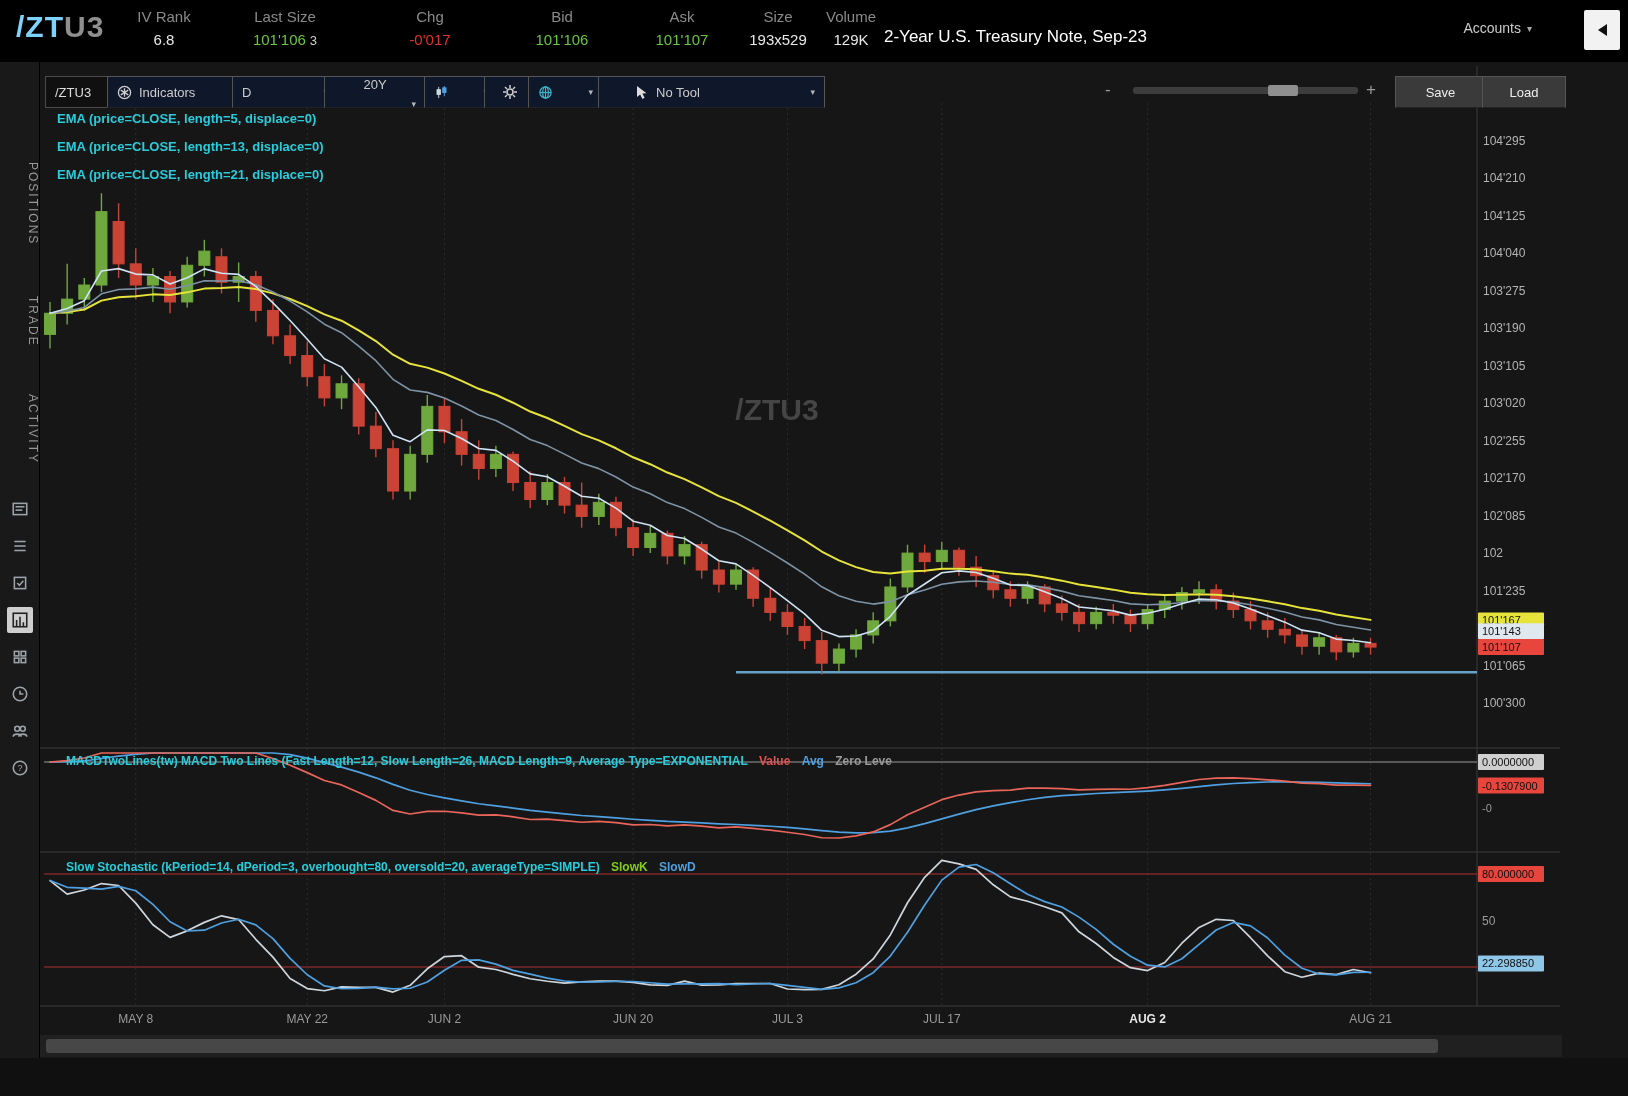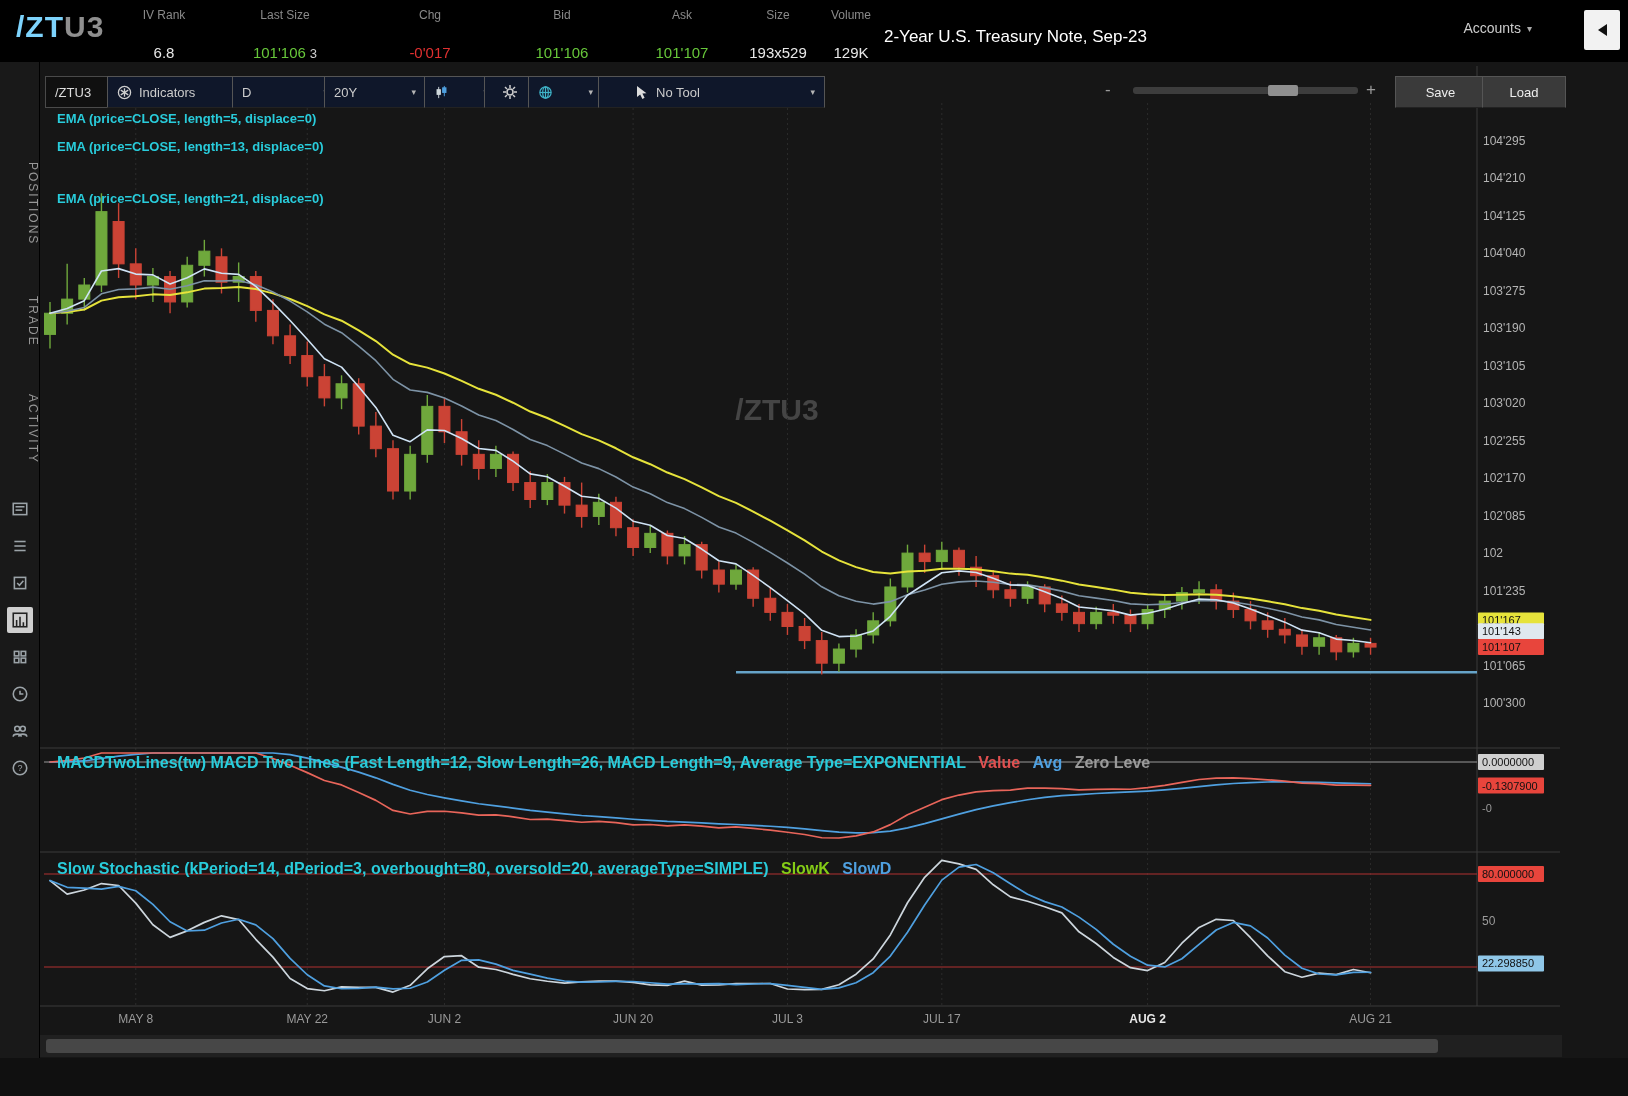--- a/index.html
+++ b/index.html
@@ -6,21 +6,21 @@
   body{width:1628px;height:1096px;position:relative;overflow:hidden;
        font-family:"Liberation Sans",sans-serif;-webkit-font-smoothing:antialiased;}
   .abs{position:absolute;box-sizing:border-box;}
 
   
   #header{left:0;top:0;width:1628px;height:62px;background:#000;color:#ddd;}
   #symbol{left:16px;top:10px;font-size:30px;letter-spacing:1px;}
   #symbol .pfx{color:#7dd3fc;font-weight:bold;}
   #symbol .sfx{color:#8f8f8f;font-weight:bold;}
   .stat{top:8px;text-align:center;}
-  .stat .lbl{font-size:12px;color:#8a8a8a;margin-bottom:22px;}
+  .stat .lbl{font-size:15px;color:#8a8a8a;margin-bottom:6px;}
   .stat .val{font-size:15px;color:#e8e8e8;}
   .val.green{color:#67c73a;} .val.red{color:#e03030;}
   .val .extra{color:#cfcfcf;font-size:13px;margin-left:4px;}
   #instrument-title{left:884px;top:27px;font-size:17px;color:#fff;}
   #accounts{right:96px;top:20px;font-size:14px;color:#ccc;display:flex;align-items:center;gap:6px;cursor:pointer;margin-left:24px;}
   #collapse-btn{right:8px;top:10px;width:36px;height:40px;background:#f2f2f2;border-radius:2px;
     display:flex;align-items:center;justify-content:center;cursor:pointer;}
   .tri-left{width:0;height:0;border-top:6px solid transparent;border-bottom:6px solid transparent;border-right:9px solid #111;}
   .chev{font-size:10px;color:#aaa;}
 
@@ -40,21 +40,21 @@
         color:#ccc;font-size:13px;display:flex;align-items:center;gap:7px;padding:0 9px;cursor:pointer;}
   #symbol-box{background:#101010;color:#ddd;border:1px solid #4a4a4a;}
   .dd-arrow{font-size:9px;color:#b5b5b5;margin-left:auto;}
   .plainzoom{position:absolute;top:80px;color:#9a9a9a;font-size:17px;cursor:pointer;}
   #zoom-track{position:absolute;top:87px;left:1133px;width:225px;height:7px;background:#3d3d3d;border-radius:3px;cursor:pointer;}
   #zoom-thumb{position:absolute;top:-2px;left:135px;width:30px;height:11px;background:#8f8f8f;border-radius:2px;}
   .pushbtn{justify-content:center;color:#eee;background:#3a3a3a;}
 
   
   .ema-label{position:absolute;left:57px;color:#29ccdb;font-size:13px;font-weight:bold;cursor:pointer;}
-  .panel-label{position:absolute;left:57px;font-size:16px;font-weight:bold;white-space:nowrap;cursor:pointer;}
+  .panel-label{position:absolute;left:66px;font-size:12px;font-weight:bold;white-space:nowrap;cursor:pointer;}
   .panel-label .t{color:#29ccdb;} .panel-label .red{color:#e05050;margin-left:8px;}
   .panel-label .blue{color:#4fa0e0;margin-left:8px;} .panel-label .gray{color:#9a9a9a;margin-left:8px;}
   .panel-label .k{color:#84cc16;margin-left:8px;}
 
   #chart-svg{position:absolute;left:40px;top:62px;}
 
   
   #hscroll{left:40px;top:1035px;width:1522px;height:22px;background:#202020;}
   #hscroll .thumb{position:absolute;left:6px;top:4px;width:1392px;height:14px;background:#474747;border-radius:3px;cursor:grab;}
   #bottom-strip{left:0;top:1058px;width:1628px;height:38px;background:#101010;}
@@ -403,21 +403,21 @@
       <line x1="8" y1="3.5" x2="8" y2="12.5"></line>
       <line x1="4" y1="5.5" x2="12" y2="10.5"></line>
       <line x1="12" y1="5.5" x2="4" y2="10.5"></line>
     </svg>
   <span>Indicators</span>
 </div>
 <div class="tbtn" style="left:232px;width:86px;">
   <span>D</span>
   <span class="dd-arrow">▾</span>
 </div>
-<div class="tbtn" style="left:324px;width:82px;">
+<div class="tbtn" style="left:324px;width:82px;flex-direction:column;">
   <span>20Y</span>
   <span class="dd-arrow">▾</span>
 </div>
 <div class="tbtn" style="left:424px;width:54px;">
   <svg width="15" height="15" viewBox="0 0 16 16">
       <g stroke="#cfd8dc" fill="#cfd8dc">
         <line x1="5" y1="2" x2="5" y2="14"></line>
         <rect x="3.2" y="5" width="3.6" height="5"></rect>
       </g>
       <g stroke="#4fa0e0" fill="#4fa0e0">
@@ -459,21 +459,21 @@
 <div class="plainzoom" style="left:1105px;">-</div>
 <div id="zoom-track">
   <div id="zoom-thumb"></div>
 </div>
 <div class="plainzoom" style="left:1366px;">+</div>
 <div class="tbtn pushbtn" style="left:1395px;width:71px;">Save</div>
 <div class="tbtn pushbtn" style="left:1482px;width:64px;">Load</div>
 
 <div class="ema-label" style="top:111px;">EMA (price=CLOSE, length=5, displace=0)</div>
 <div class="ema-label" style="top:139px;">EMA (price=CLOSE, length=13, displace=0)</div>
-<div class="ema-label" style="top:167px;margin-top:24px;">EMA (price=CLOSE, length=21, displace=0)</div>
+<div class="ema-label" style="top:167px;">EMA (price=CLOSE, length=21, displace=0)</div>
 
 <div class="panel-label" style="top:754px;">
   <span class="t">MACDTwoLines(tw) MACD Two Lines (Fast Length=12, Slow Length=26, MACD Length=9, Average Type=EXPONENTIAL</span>
   <span class="red">Value</span>
   <span class="blue">Avg</span>
   <span class="gray">Zero Leve</span>
 </div>
 <div class="panel-label" style="top:860px;">
   <span class="t">Slow Stochastic (kPeriod=14, dPeriod=3, overbought=80, oversold=20, averageType=SIMPLE)</span>
   <span class="k">SlowK</span>

